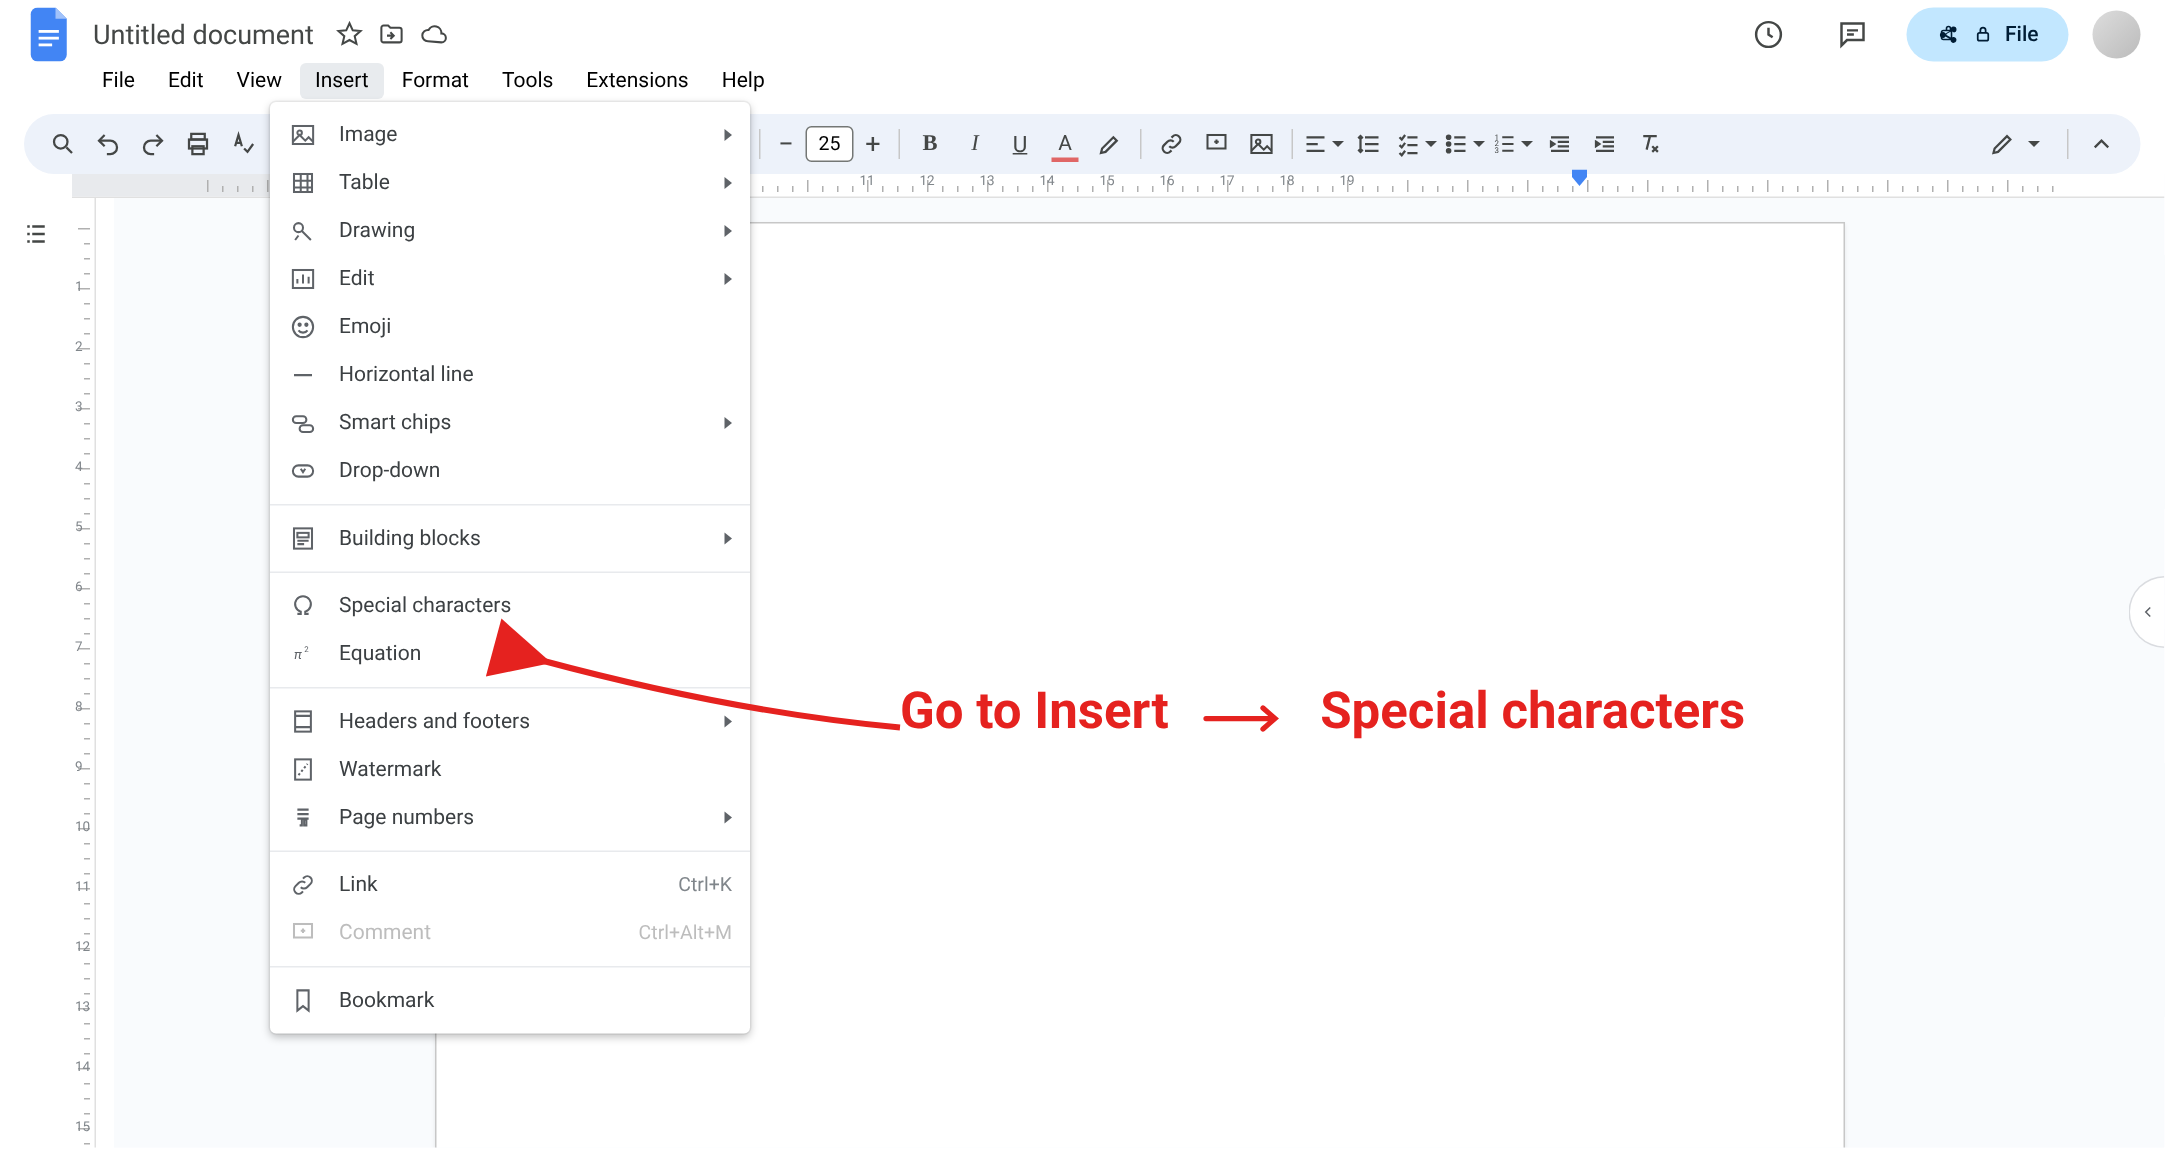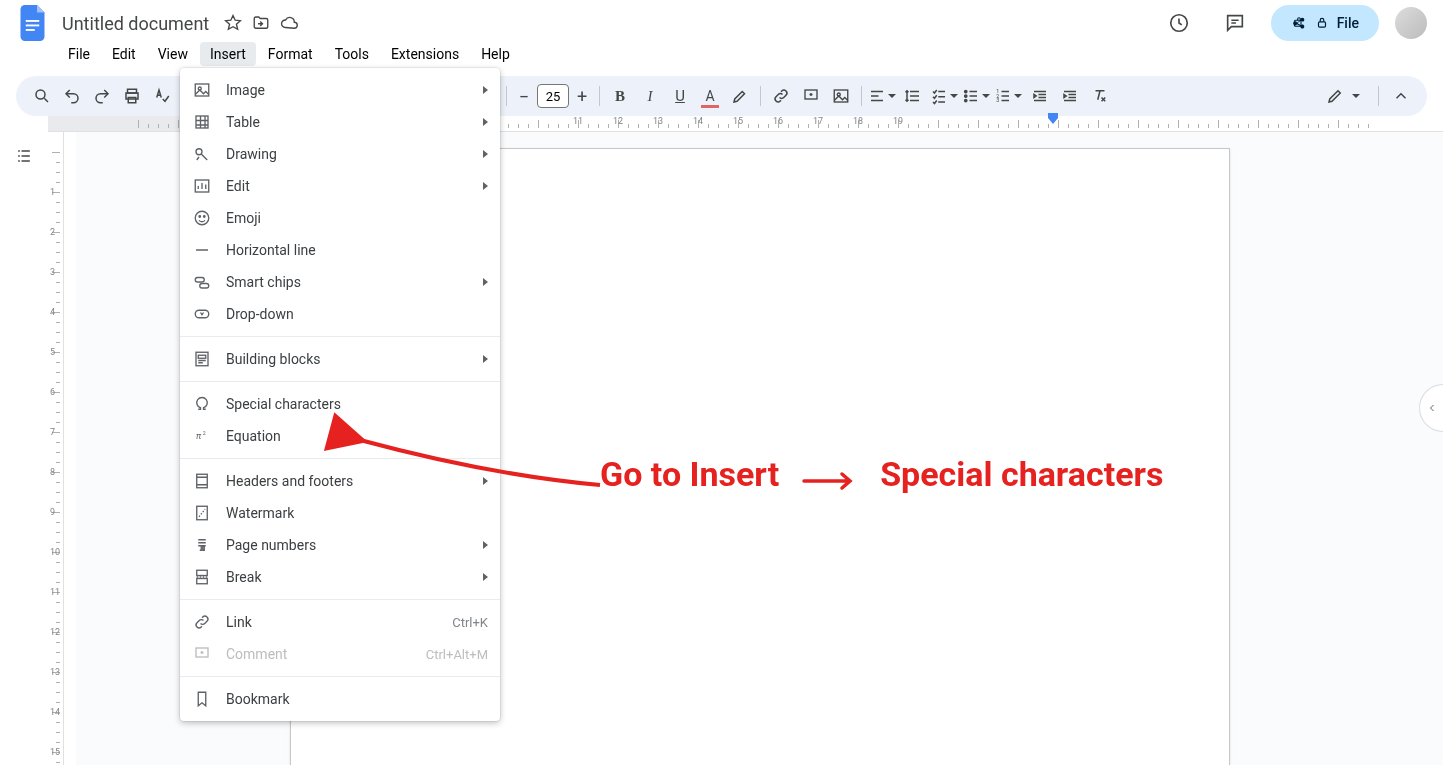--- a/index.html
+++ b/index.html
@@ -671,31 +671,20 @@
     </div>
     <div class="dm-item">
       <span class="dm-icon">
         <svg viewBox="0 0 24 24" fill="none" stroke="currentColor" stroke-width="1.8">
           <path d="M7 5h10M7 9h10M7 13h10M9 19h2v-5M13 14h2v5h-2z"></path>
         </svg>
       </span>
       <span class="dm-label">Page numbers</span>
       <span class="dm-submenu-arrow"></span>
     </div>
-    <div class="dm-item">
-      <span class="dm-icon">
-        <svg viewBox="0 0 24 24" fill="none" stroke="currentColor" stroke-width="1.8">
-          <rect x="5" y="3" width="14" height="7"></rect>
-          <rect x="5" y="14" width="14" height="7"></rect>
-          <path d="M5 12h14" stroke-dasharray="2 2"></path>
-        </svg>
-      </span>
-      <span class="dm-label">Break</span>
-      <span class="dm-submenu-arrow"></span>
-    </div>
     <div class="dm-sep"></div>
     <div class="dm-item">
       <span class="dm-icon">
         <svg viewBox="0 0 24 24" fill="none" stroke="currentColor" stroke-width="1.8">
           <path d="M10 14a4 4 0 0 0 5.66 0l3-3a4 4 0 0 0-5.66-5.66l-1 1"></path>
           <path d="M14 10a4 4 0 0 0-5.66 0l-3 3a4 4 0 0 0 5.66 5.66l1-1"></path>
         </svg>
       </span>
       <span class="dm-label">Link</span>
       <span class="dm-shortcut">Ctrl+K</span>

